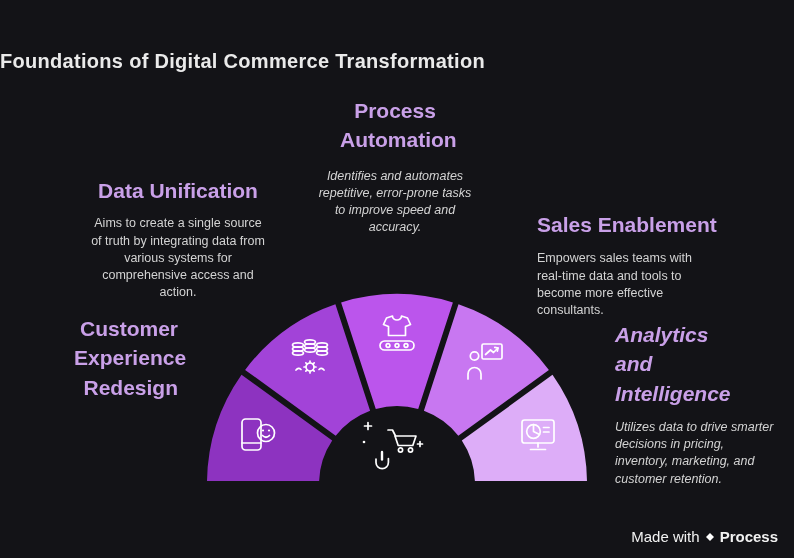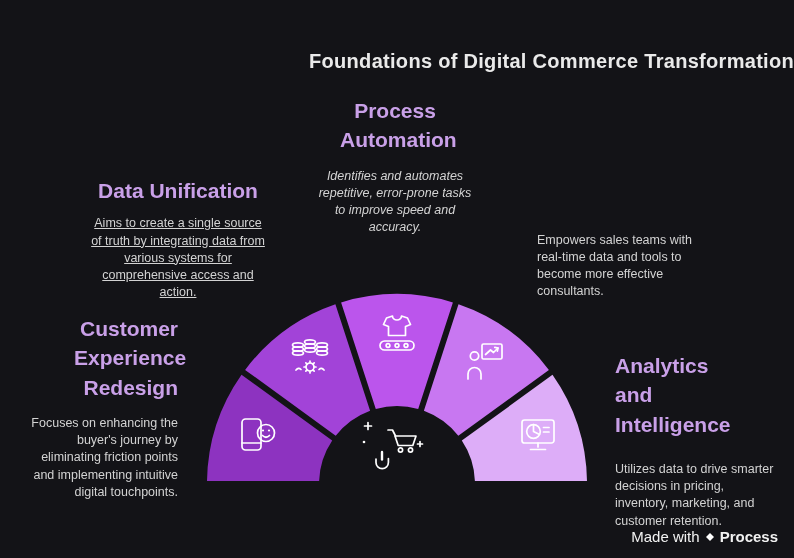--- a/index.html
+++ b/index.html
@@ -2,42 +2,42 @@
 <html><head>
 <meta charset="utf-8">
 <style>
   * { margin:0; padding:0; box-sizing:border-box; }
   html,body { background:#131317; }
   .canvas {
     position:relative; width:794px; height:558px; overflow:hidden;
     background:#131317; font-family:"Liberation Sans", sans-serif;
   }
   .title {
-    position:absolute; top:50px; left:0; width:100%; text-align:right;
+    position:absolute; top:50px; left:0; width:100%; text-align:left;
     color:#eaeaea; font-size:20px; font-weight:700; letter-spacing:.3px;
   }
   .block { position:absolute; }
   .block h2 { color:#c9a0e8; font-size:21px; font-weight:700; line-height:1.4; }
-  .block p  { color:#d3d3d3; font-size:12.5px; line-height:1.37; margin-top:22px; }
+  .block p  { color:#d3d3d3; font-size:12.5px; line-height:1.37; margin-top:11px; }
 
   .b-process  { left:302px; top:96px;  width:186px; text-align:center; }
   .b-process h2 { max-width:110px; margin:0 auto; }
   .b-process p  { max-width:160px; margin:13px auto 0;font-style:italic; }
 
   .b-data     { left:86px;  top:176px; width:184px; text-align:center; }
-  .b-data p   { max-width:174px; margin:10px auto 0;text-decoration:underline; }
+  .b-data p   { max-width:174px; margin:10px auto 0; }
 
   .b-customer { left:8px;   top:314px; width:170px; text-align:right; }
   .b-customer h2 { max-width:104px; margin-left:auto; }
   .b-customer p  { max-width:158px; margin-left:auto; margin-top:13px; }
 
   .b-sales    { left:537px; top:210px; width:182px; text-align:left; }
   .b-sales p  { max-width:172px; }
 
-  .b-analytics { left:615px; top:351px; width:160px; text-align:left; }
+  .b-analytics { left:615px; top:320px; width:160px; text-align:left;font-style:italic; }
   .b-analytics h2 { max-width:130px; }
 
   .fan { position:absolute; left:0; top:0; }
   .ic { fill:none; stroke:#ffffff; stroke-width:1.7; stroke-linecap:round; stroke-linejoin:round; }
   .ic .dot { fill:#ffffff; stroke:none; }
   .ic .finger { stroke-width:2.4; }
 
   .footer {
     position:absolute; right:16px; bottom:13px;
     display:flex; align-items:center; gap:5px;
@@ -47,34 +47,34 @@
 </style>
 </head>
 <body>
 
 <div class="canvas">
 
   <h1 class="title">Foundations of Digital Commerce Transformation</h1>
 
   <section class="block b-customer">
     <h2>Customer Experience Redesign</h2>
-    <p>Focuses on enhancing the buyer's journey by eliminating friction points and implementing intuitive digital touchpoints.</p>
   </section>
 
   <section class="block b-data">
     <h2>Data Unification</h2>
     <p>Aims to create a single source of truth by integrating data from various systems for comprehensive access and action.</p>
   </section>
 
   <section class="block b-process">
     <h2>Process Automation</h2>
     <p>Identifies and automates repetitive, error-prone tasks to improve speed and accuracy.</p>
   </section>
 
   <section class="block b-sales">
+    <h2>Sales Enablement</h2>
     <p>Empowers sales teams with real-time data and tools to become more effective consultants.</p>
   </section>
 
   <section class="block b-analytics">
     <h2>Analytics and Intelligence</h2>
     <p>Utilizes data to drive smarter decisions in pricing, inventory, marketing, and customer retention.</p>
   </section>
 
   <svg class="fan" width="794" height="558" viewBox="0 0 794 558" aria-hidden="true">
 

